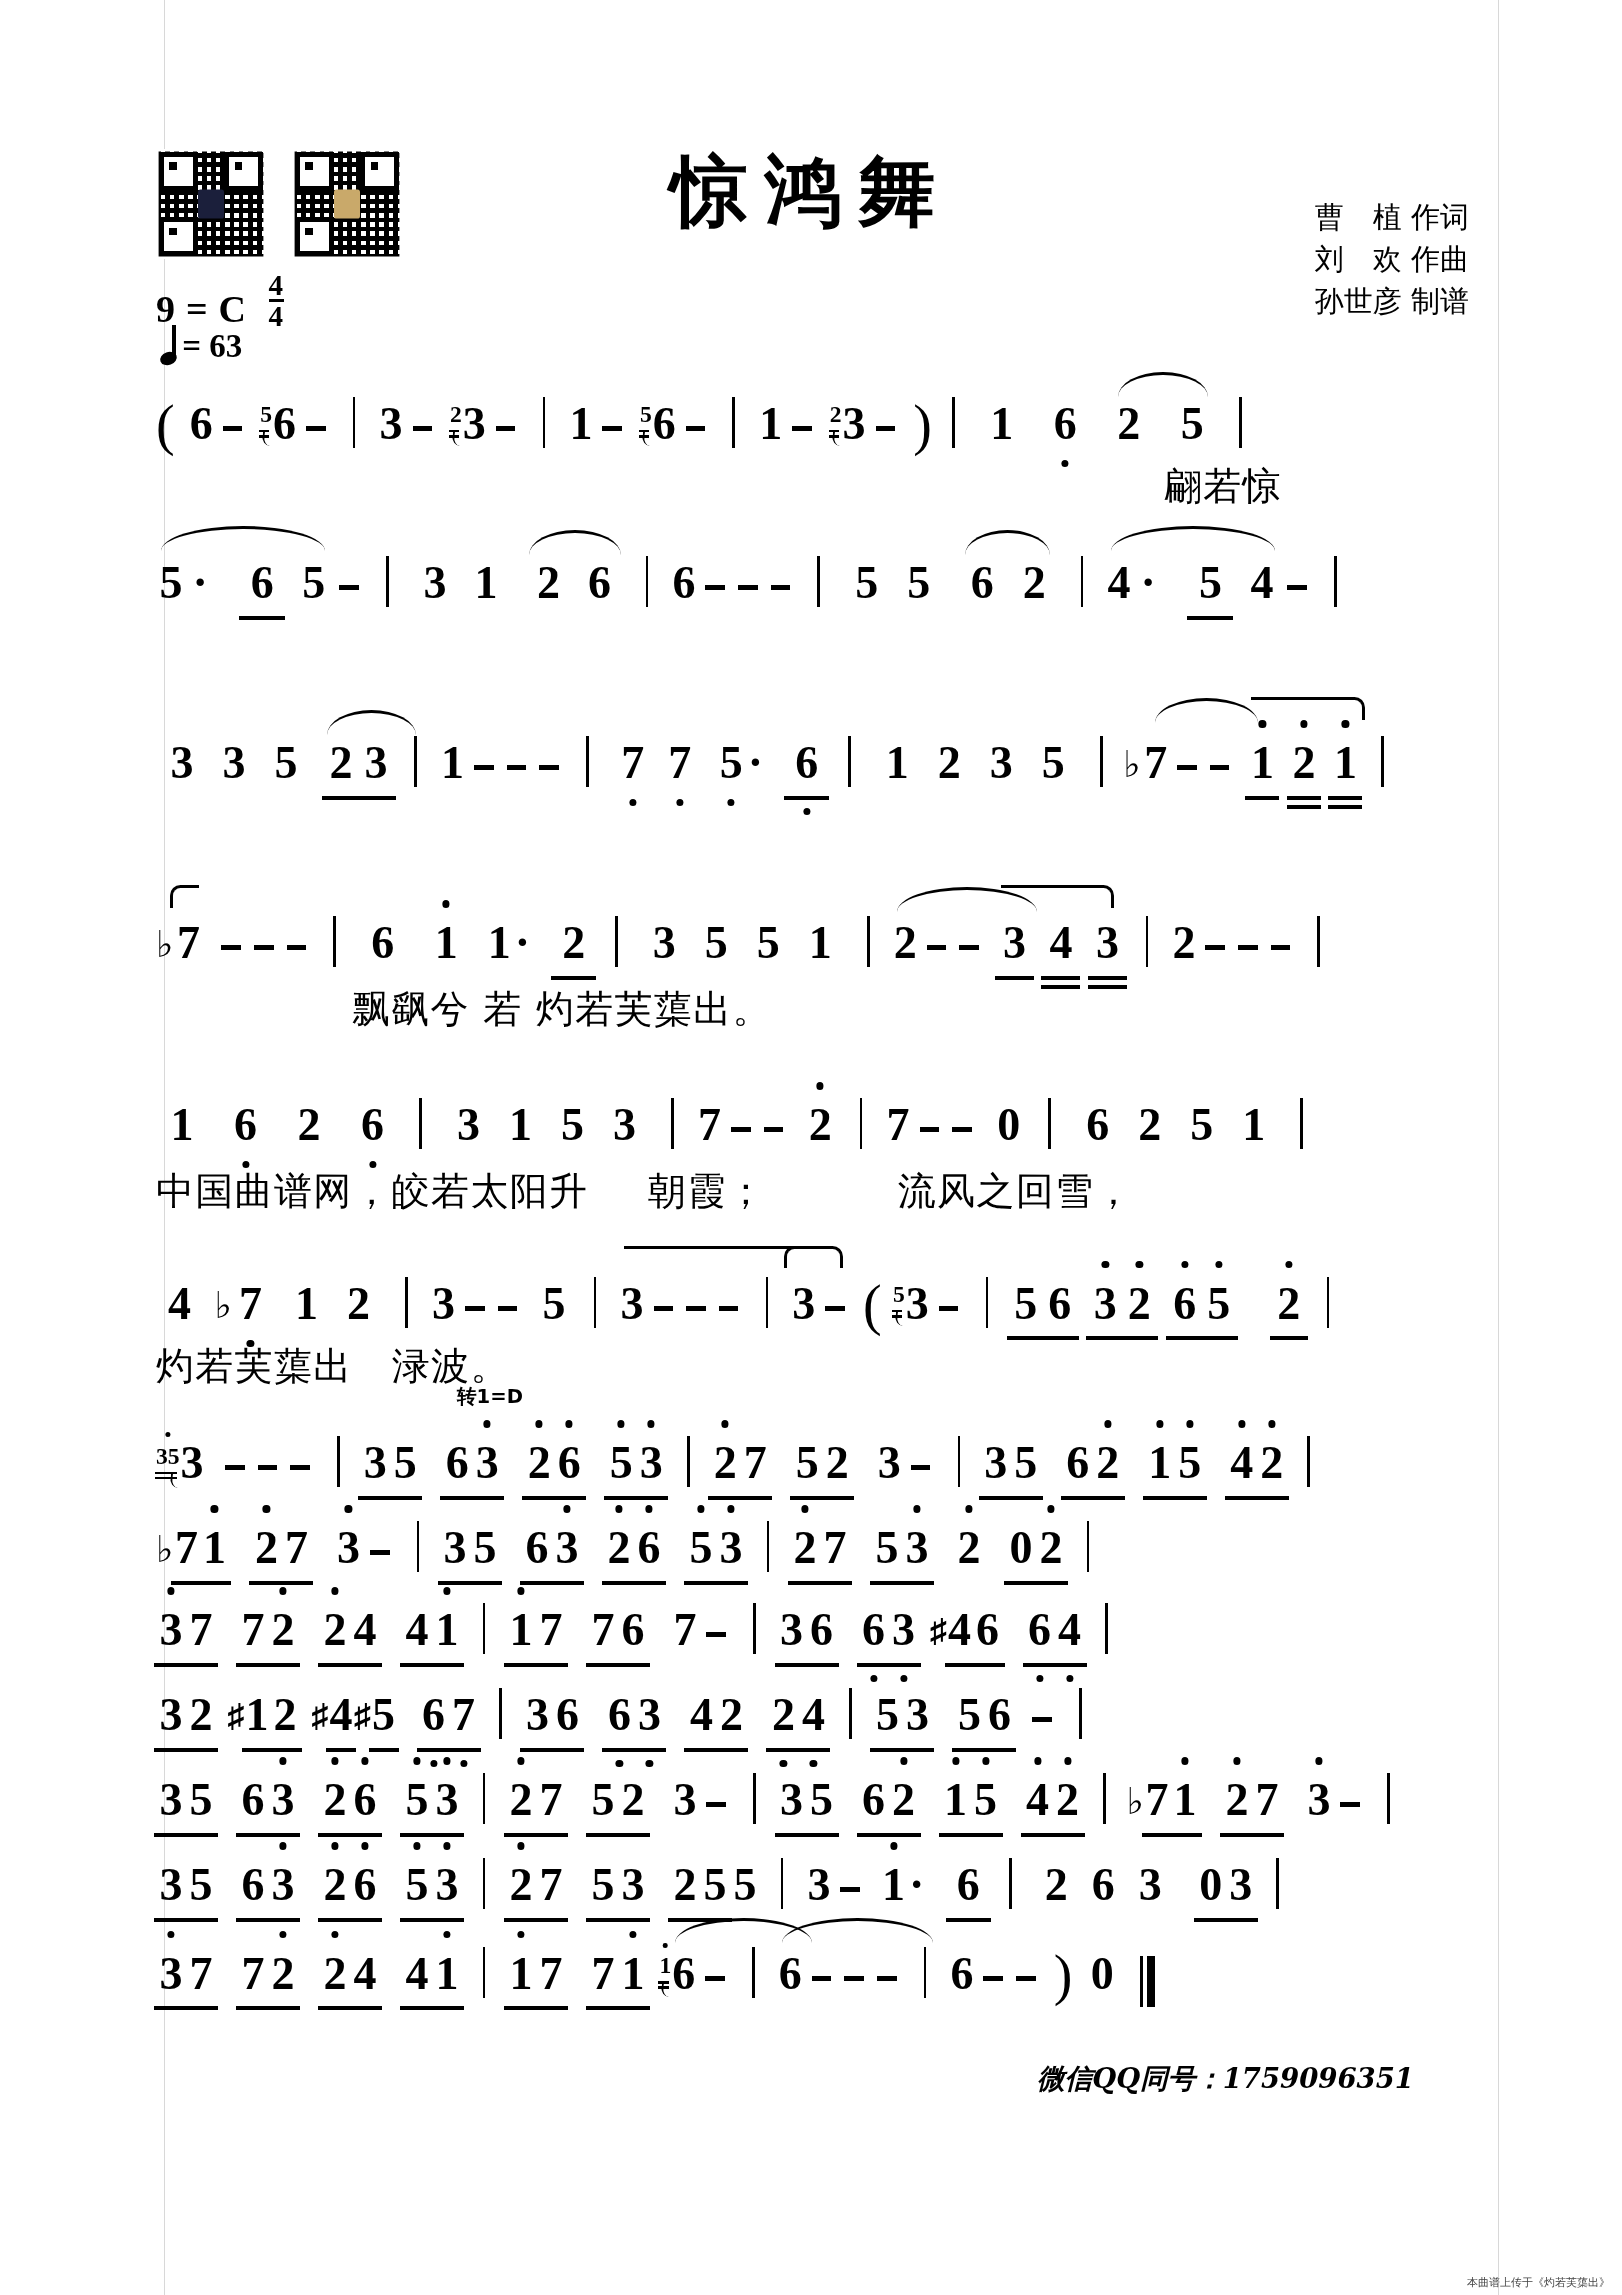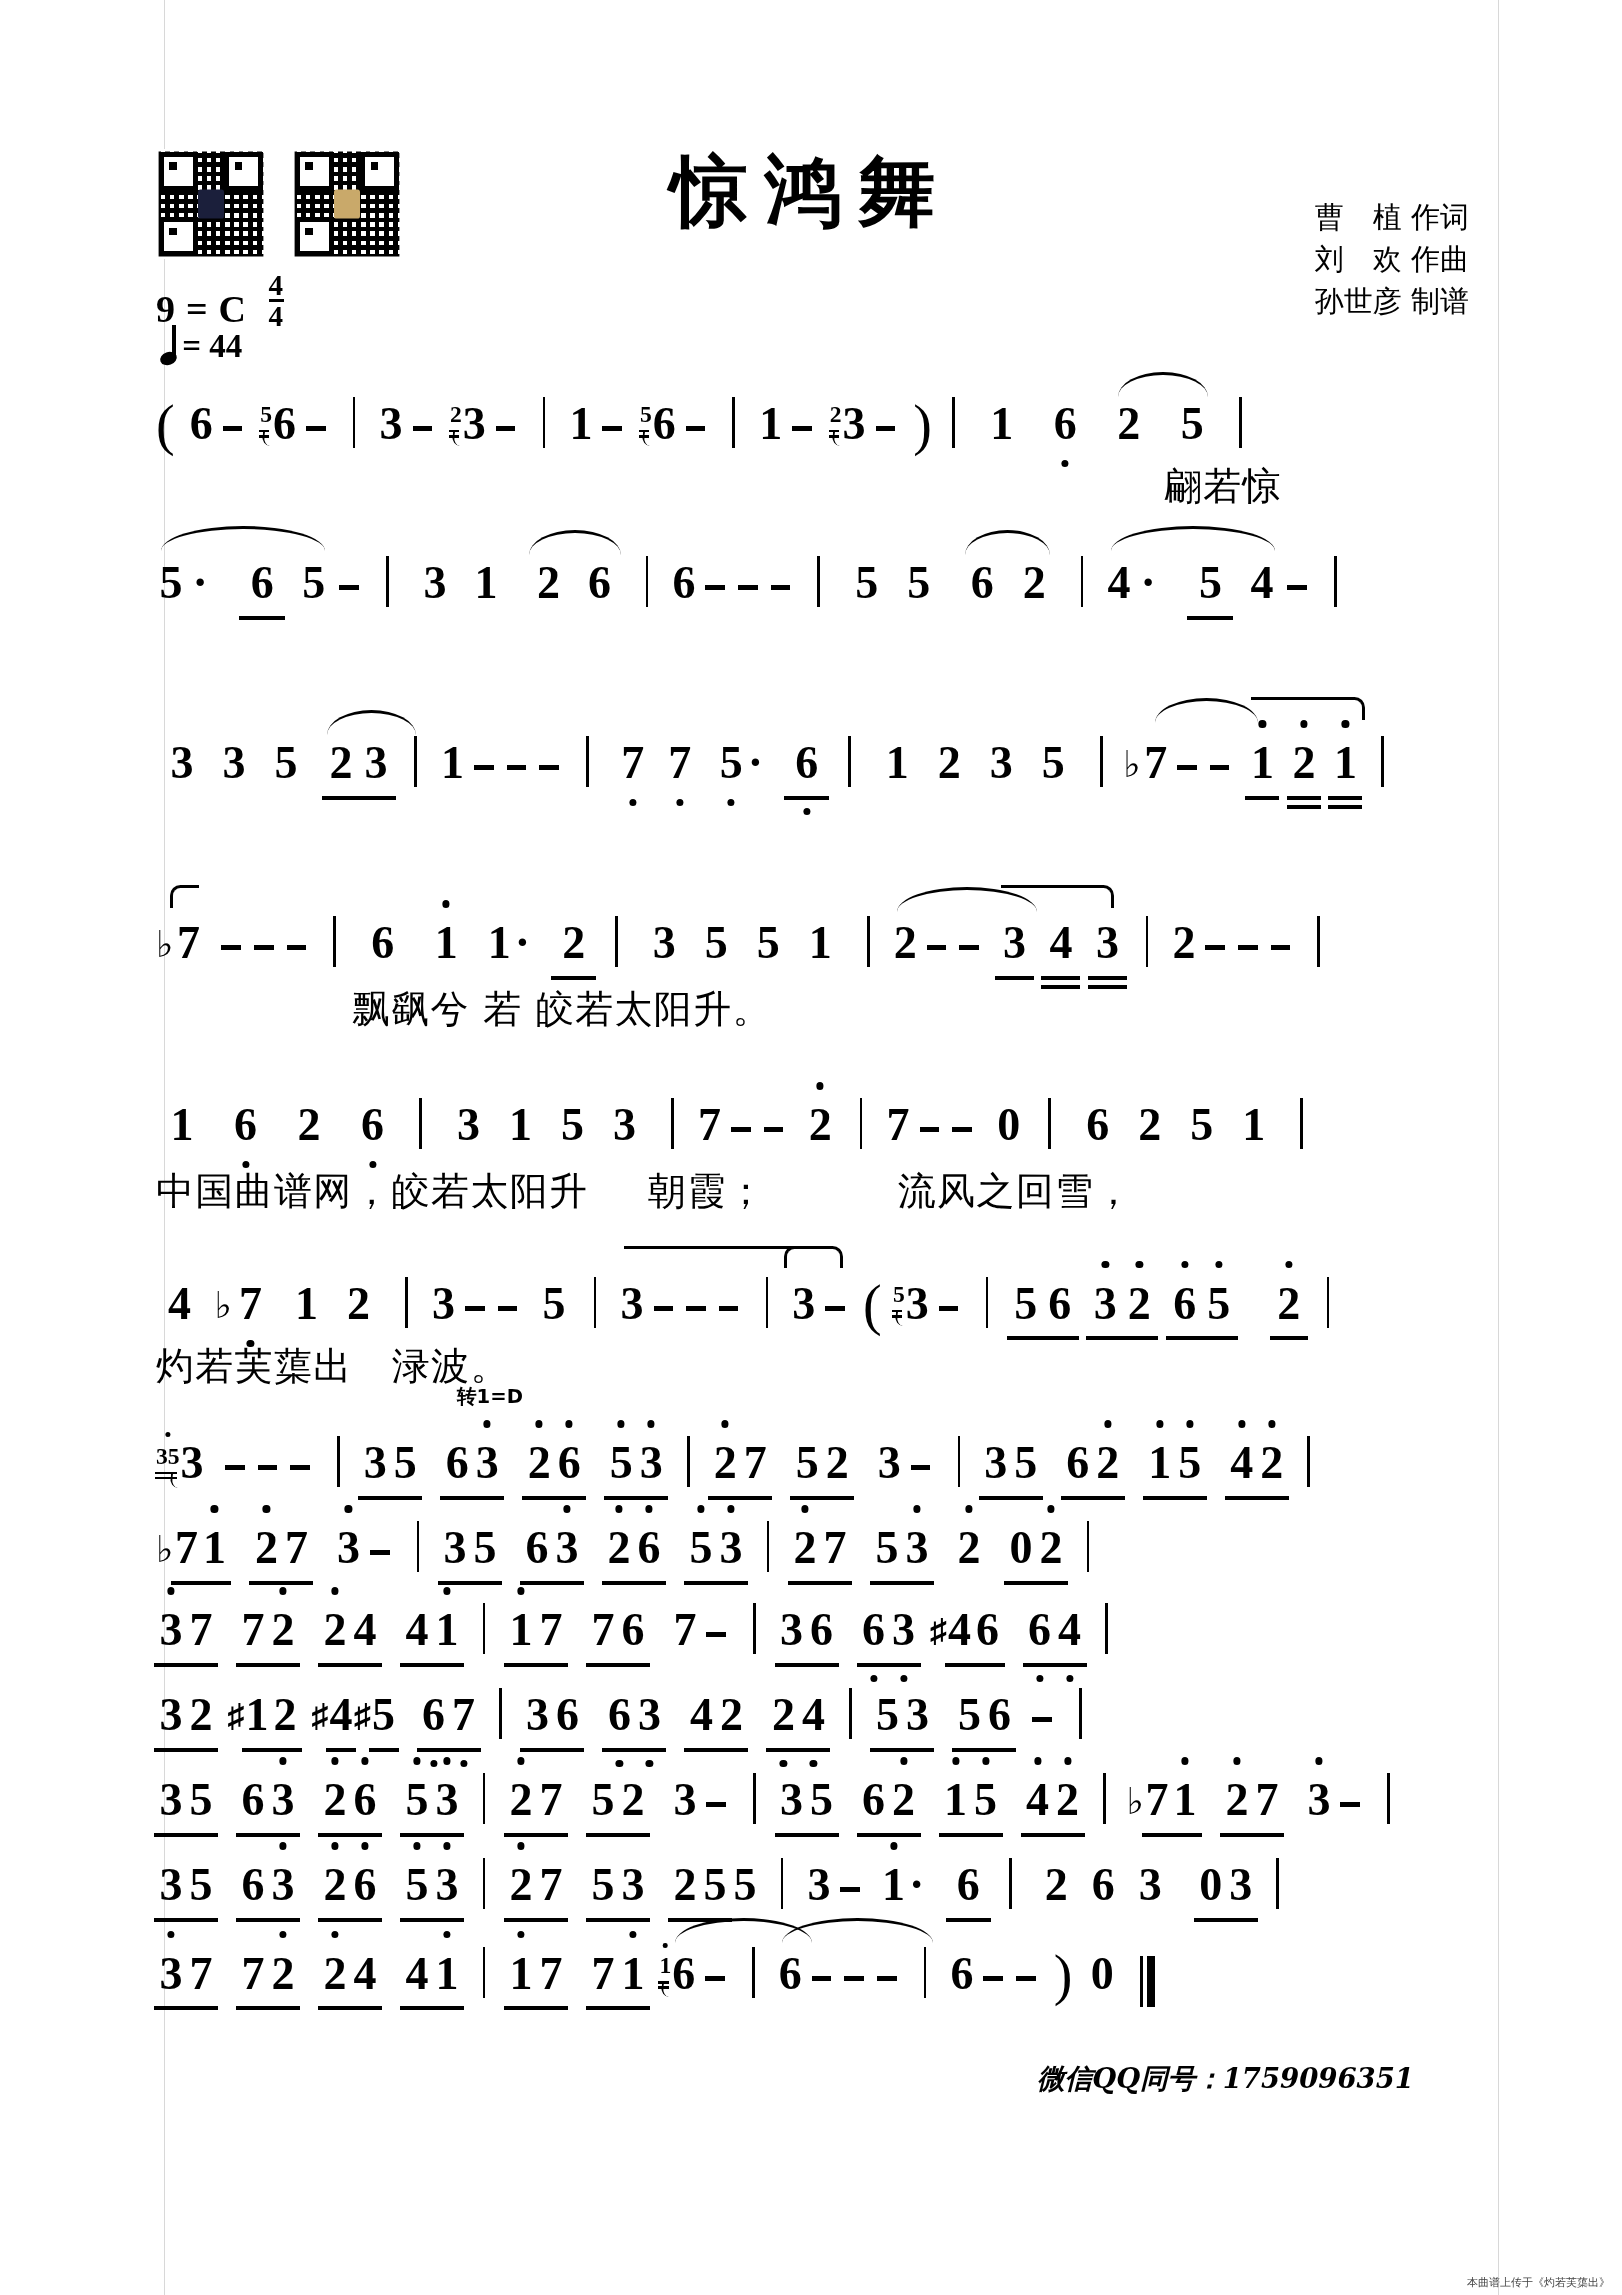--- a/index.html
+++ b/index.html
@@ -108,21 +108,21 @@
 
   <div class="keysig">
     <span>9 = C</span>
     <span class="meter">
       <span class="num">4</span>
       <span class="den">4</span>
     </span>
   </div>
   <div class="tempo">
     <span class="qnote"></span>
-    <span>= 44</span>
+    <span>= 63</span>
   </div>
 
   <div class="stave" style="top:393px">
     <div class="notes">
       <span class="paren">(</span>
       <span class="n" style="width:30px">6</span><span class="dash"></span>
       <span class="grace">5<span class="gbeam"></span><span class="gbeam2"></span><span class="gtail"></span></span><span class="n" style="width:30px">6</span><span class="dash"></span>
       <span class="bar"></span>
       <span class="n" style="width:30px">3</span><span class="dash"></span>
       <span class="grace">2<span class="gbeam"></span><span class="gbeam2"></span><span class="gtail"></span></span><span class="n" style="width:30px">3</span><span class="dash"></span>
@@ -201,21 +201,21 @@
       <span class="bar"></span>
       <span class="n" style="width:30px">2<span class="slur" style="left:6.5px;width:140px;top:-29px"></span></span><span class="dash"></span><span class="dash"></span>
       <span class="n" style="width:35px">3<span class="u1"></span><span class="tiebr" style="left:3.9px;width:110px;top:-31px"></span></span>
       <span class="n" style="width:35px">4<span class="u1"></span><span class="u2"></span></span>
       <span class="n" style="width:35px">3<span class="u1"></span><span class="u2"></span></span>
       <span class="bar"></span>
       <span class="n" style="width:30px">2</span><span class="dash"></span><span class="dash"></span><span class="dash"></span>
       <span class="bar"></span>
     </div>
     <div class="lyrics">
-      <span style="display:inline-block;width:196px"></span><span>飘飖兮 若 皎若太阳升。</span>
+      <span style="display:inline-block;width:196px"></span><span>飘飖兮 若 灼若芙蕖出。</span>
     </div>
   </div>
 
   <div class="stave" style="top:1098px">
     <div class="notes">
       <span class="n" style="width:52px">1</span>
       <span class="n" style="width:52px">6<span class="dot-lo"></span></span>
       <span class="n" style="width:52px">2</span>
       <span class="n" style="width:52px">6<span class="dot-lo"></span></span>
       <span class="bar"></span>

